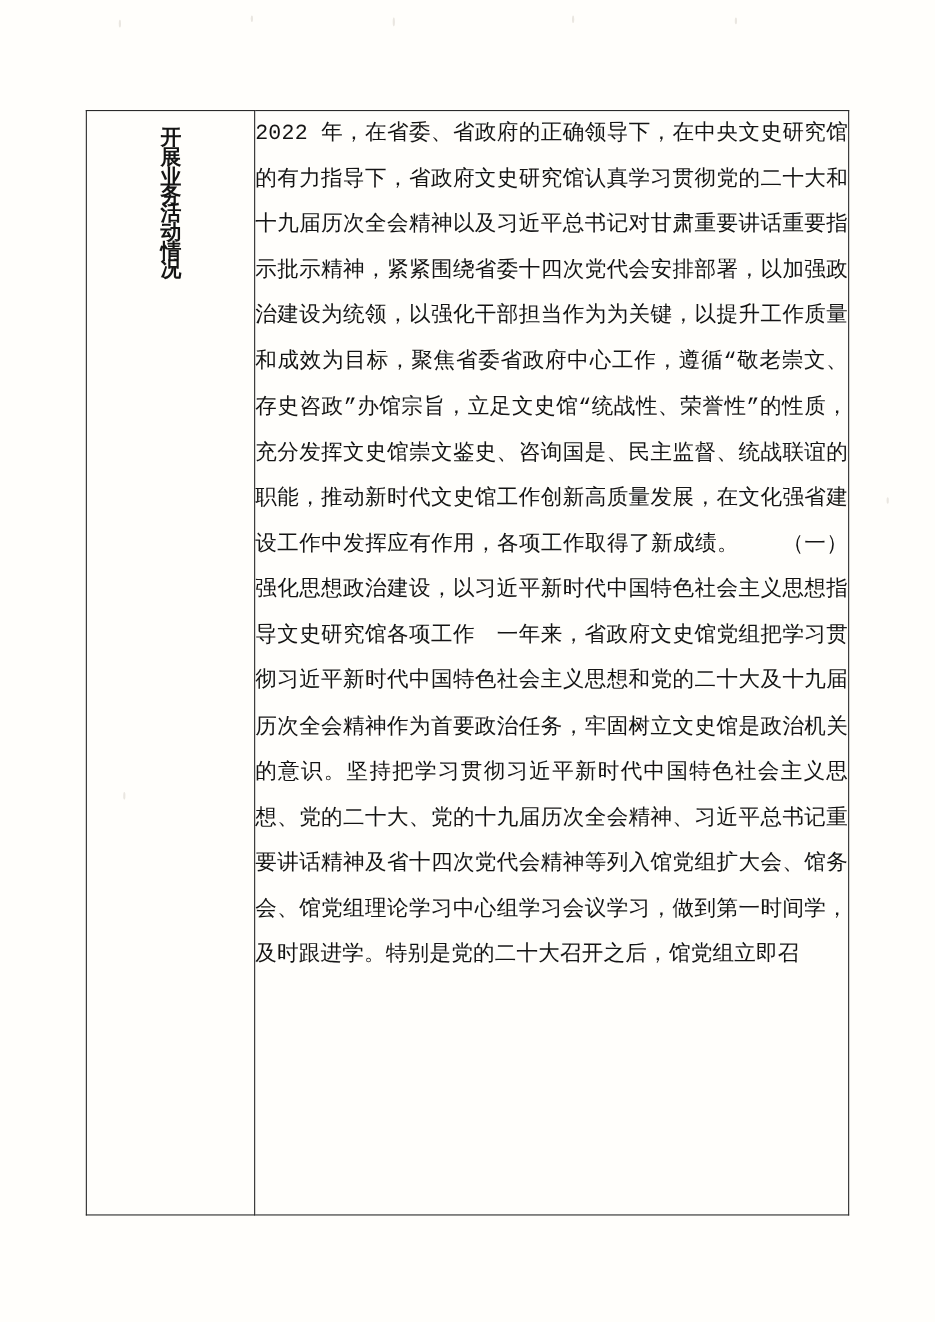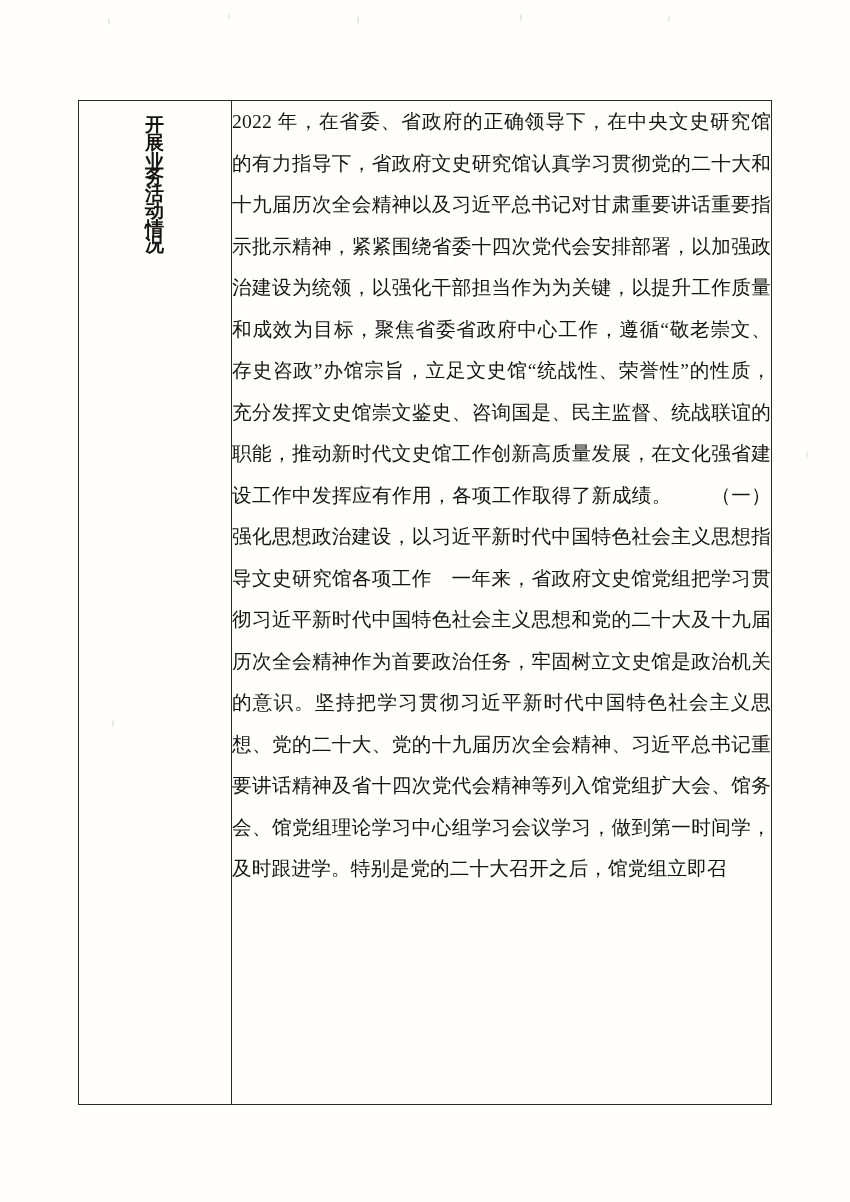--- a/index.html
+++ b/index.html
@@ -76,21 +76,21 @@
     padding: 18px 16px 10px 18px;
   }
 
   .body-text {
     font-size: 19.6px;
     line-height: 41.5px;
     text-align: justify;
     text-justify: inter-ideograph;
     color: #141414;
     letter-spacing: 0.2px;
-    font-family: Liberation Serif, serif;
+    font-family: Liberation Mono, monospace;
   }
 
   .body-text .seg-gap {
     display: inline-block;
     width: 2.0em;
   }
   .body-text .seg-gap-small {
     display: inline-block;
     width: 1.0em;
   }

